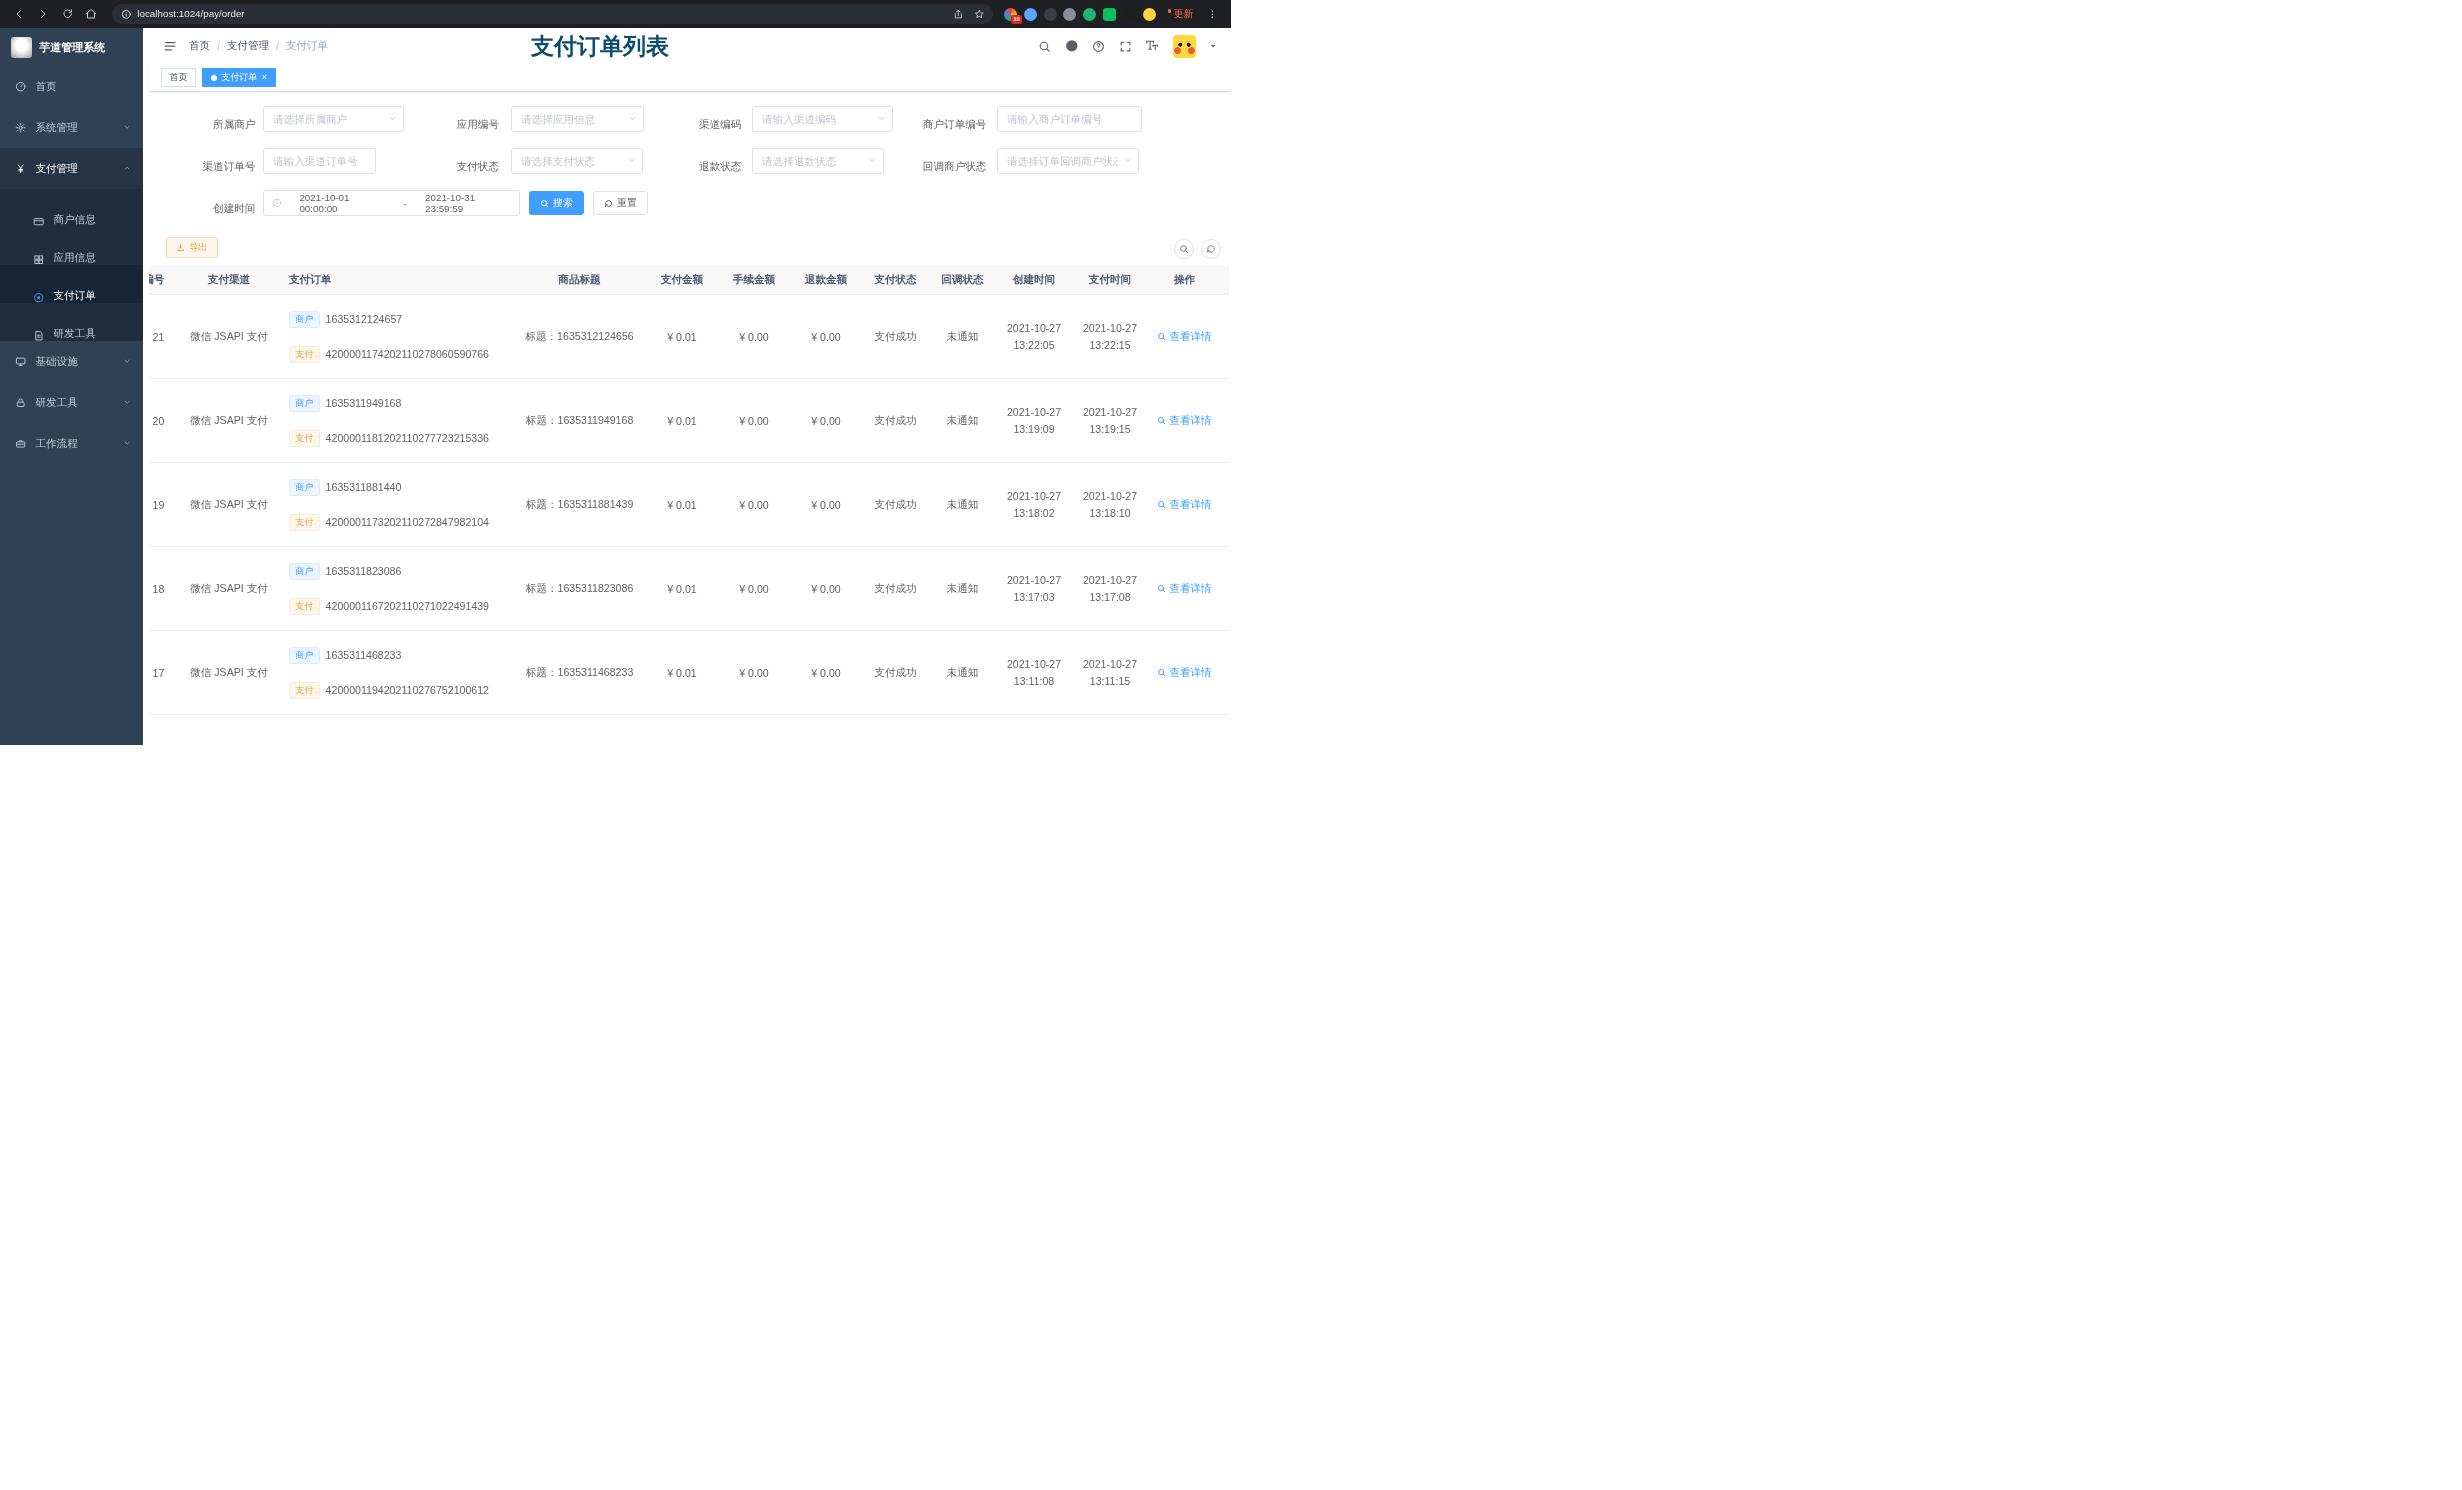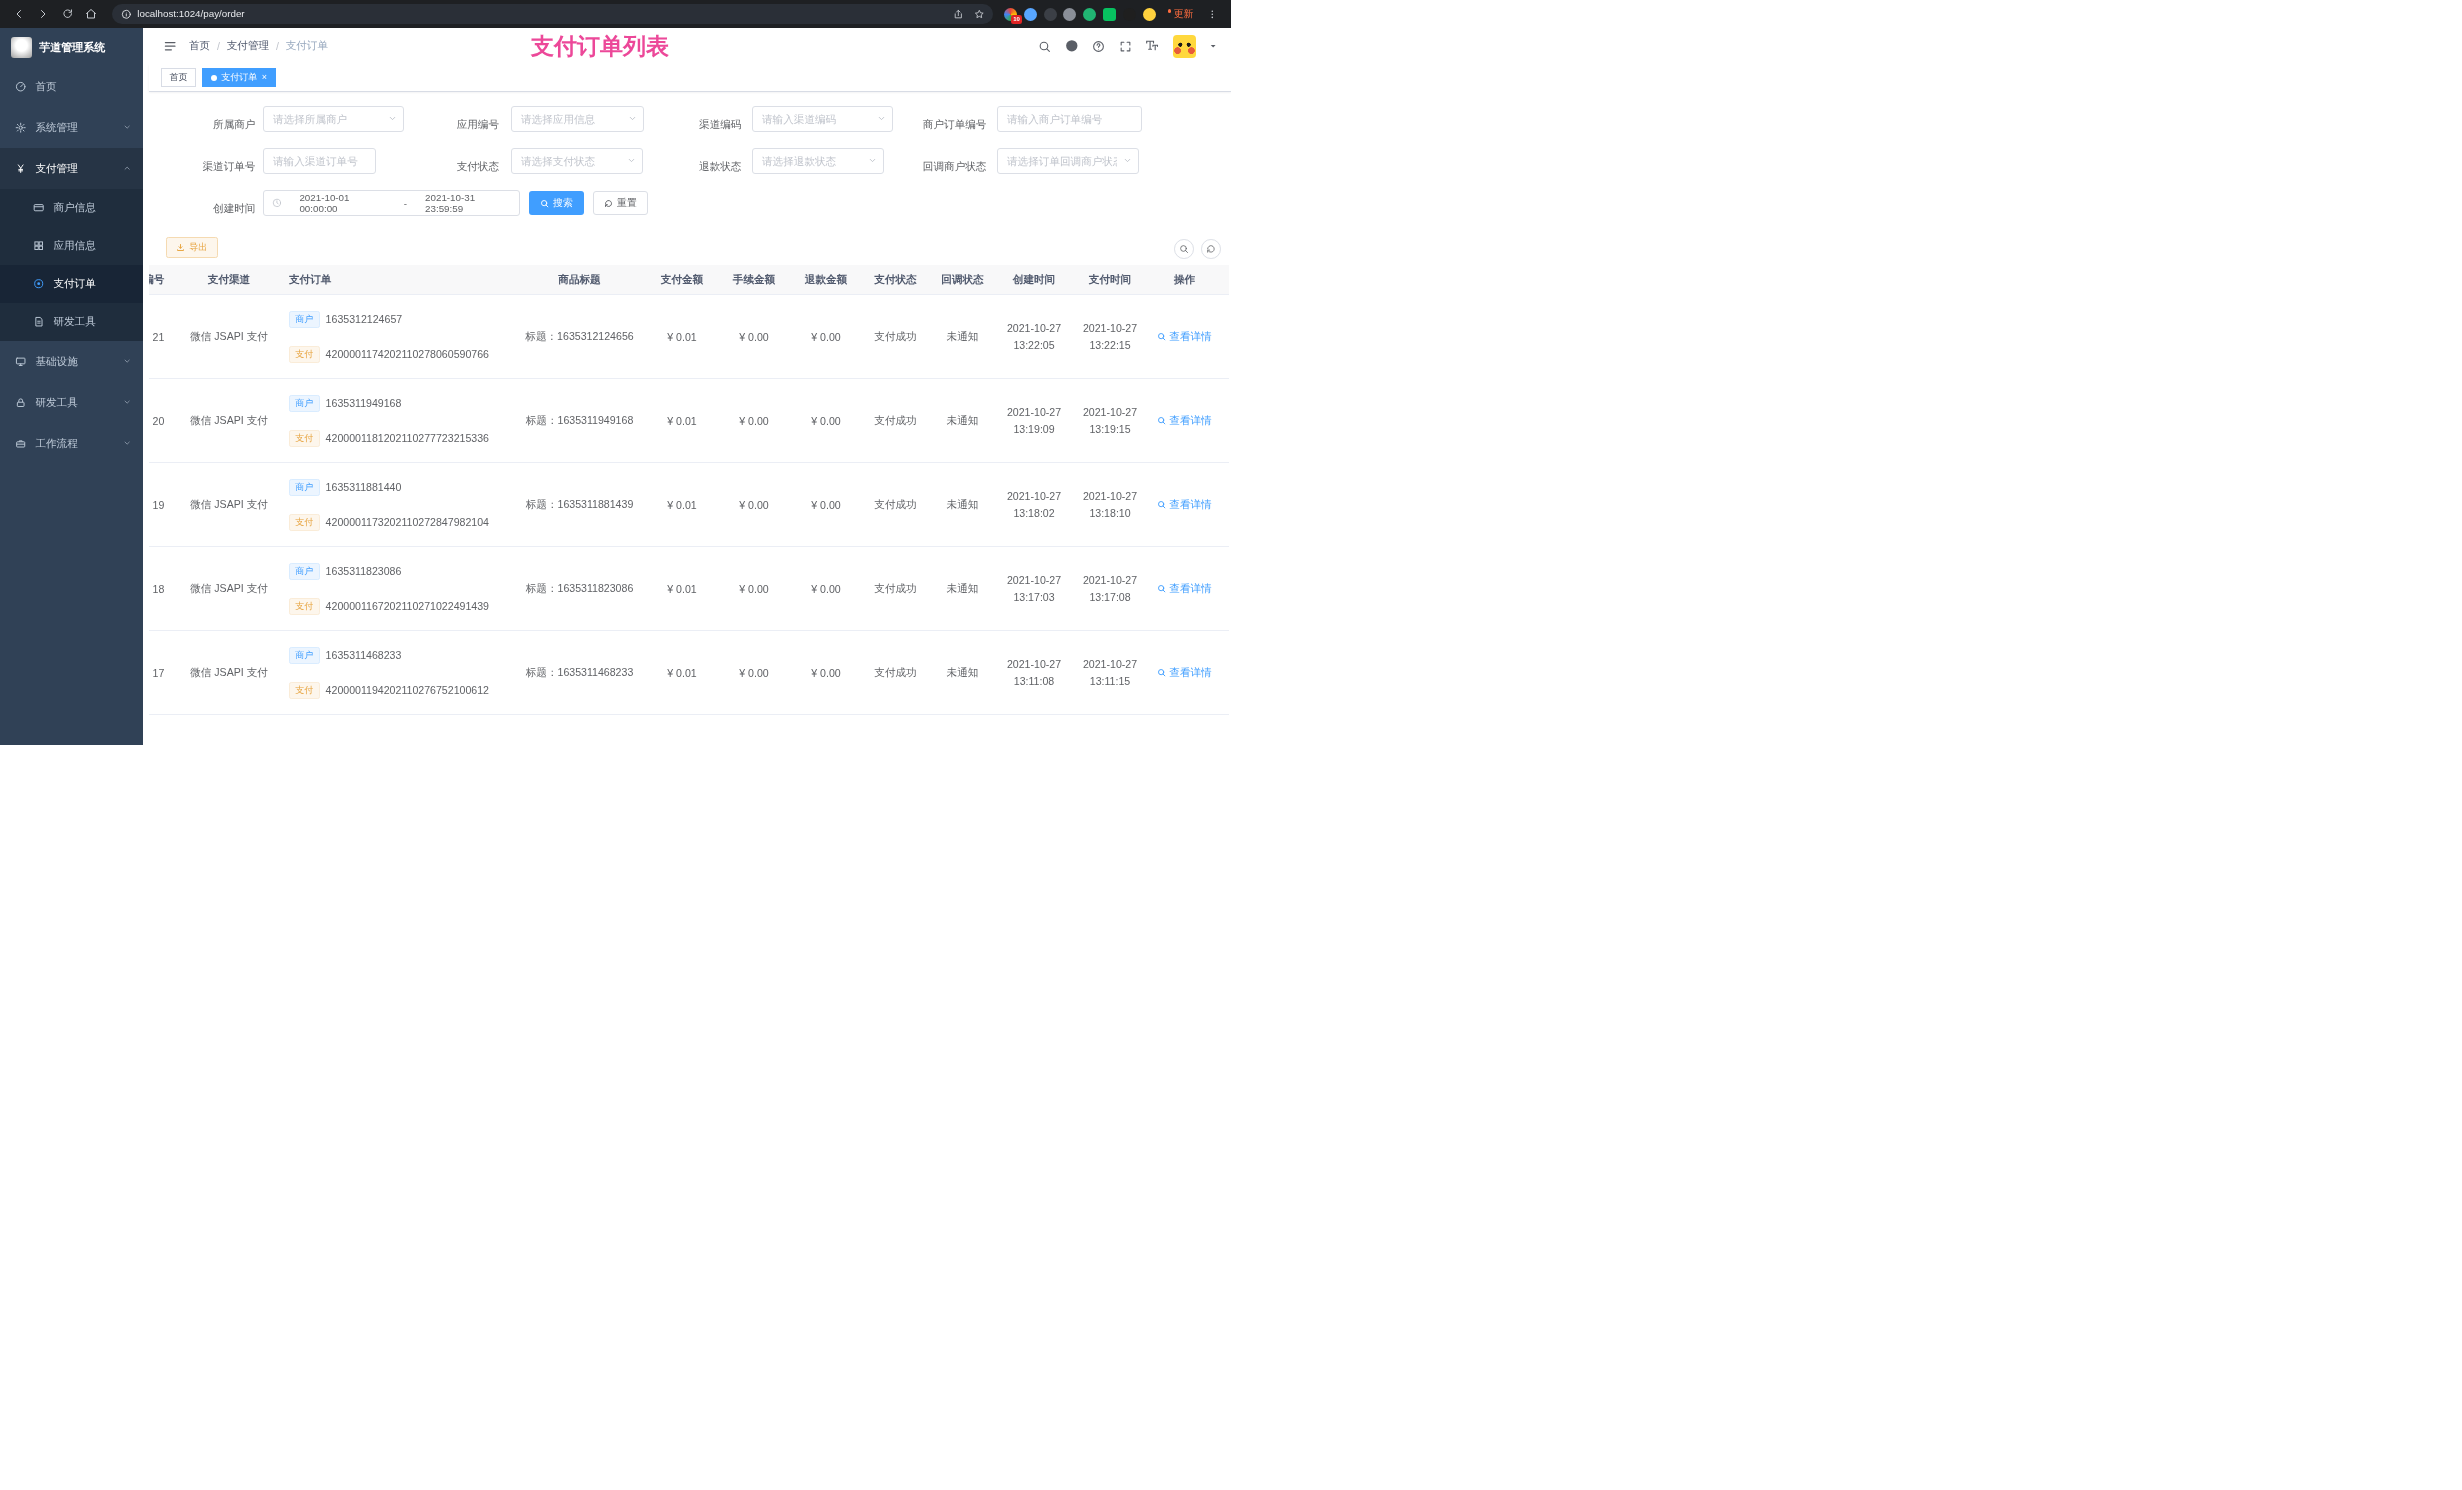--- a/index.html
+++ b/index.html
@@ -20,31 +20,31 @@
   .update span{line-height:13.6px;align-self:center}
 
   
   .sidebar{position:absolute;top:28px;left:0;width:143px;bottom:0;background:#304156;color:#bfcbd9;z-index:40}
   .logo{height:38px;display:flex;align-items:center;gap:7.6px;padding:0 10.6px;color:#fff;font-size:11px;font-weight:700}
   .logo-img{width:21px;height:21px;border-radius:3px;background:radial-gradient(circle at 50% 40%, #ffffff 35%, #c9c9c9 70%, #9d9d9d 100%);flex:none}
   .menu-item{height:41px;display:flex;align-items:center;gap:9px;padding:0 12px 0 15px;cursor:pointer;font-size:10.6px}
   .menu-item .chev{margin-left:auto;color:#8f9bab}
   .menu-item.active-parent{background:#263445;color:#fff}
   .submenu{background:#1f2d3d}
-  .sub-item{height:38px;display:flex;align-items:center;gap:9px;padding-left:33px;color:#bfcbd9;cursor:pointer;font-size:10.6px}
+  .sub-item{height:38px;display:flex;align-items:flex-end;gap:9px;padding-left:33px;color:#bfcbd9;cursor:pointer;font-size:10.6px}
   .sub-item.active{background:#182536;color:#fff}
   .sub-item.active .sicon{color:#409eff}
   .micon,.sicon{color:inherit}
 
   
   .header{position:absolute;left:149px;top:28px;right:0;height:36px;background:#fff;display:flex;align-items:center;padding:0 13.6px;gap:12px;z-index:30}
   .breadcrumb{font-size:10.6px;color:#515a6e;display:flex;gap:6.8px;align-items:center}
   .breadcrumb .sep{color:#c0c4cc}
   .breadcrumb .last{color:#97a8be}
-  .annotation{position:absolute;left:451px;top:50%;transform:translate(-50%,-50%);color:#ec4899;font-size:23px;font-weight:700;white-space:nowrap;pointer-events:none}
+  .annotation{position:absolute;left:451px;top:50%;transform:translate(-50%,-50%);color:#0c4a6e;font-size:23px;font-weight:700;white-space:nowrap;pointer-events:none}
   .hright{margin-left:auto;display:flex;align-items:center;gap:13.6px;color:#5a5e66}
   .hicon{cursor:pointer;color:#5a5e66}
   .avatar{width:23px;height:23px;border-radius:3.8px;flex:none;cursor:pointer;
     background:
       radial-gradient(circle at 32% 42%, #1a1a1a 9%, transparent 11%),
       radial-gradient(circle at 68% 42%, #1a1a1a 9%, transparent 11%),
       radial-gradient(circle at 20% 68%, #e85d3a 13%, transparent 15%),
       radial-gradient(circle at 80% 68%, #e85d3a 13%, transparent 15%),
       #ffd83d}
   .caret{color:#5a5e66;cursor:pointer}

